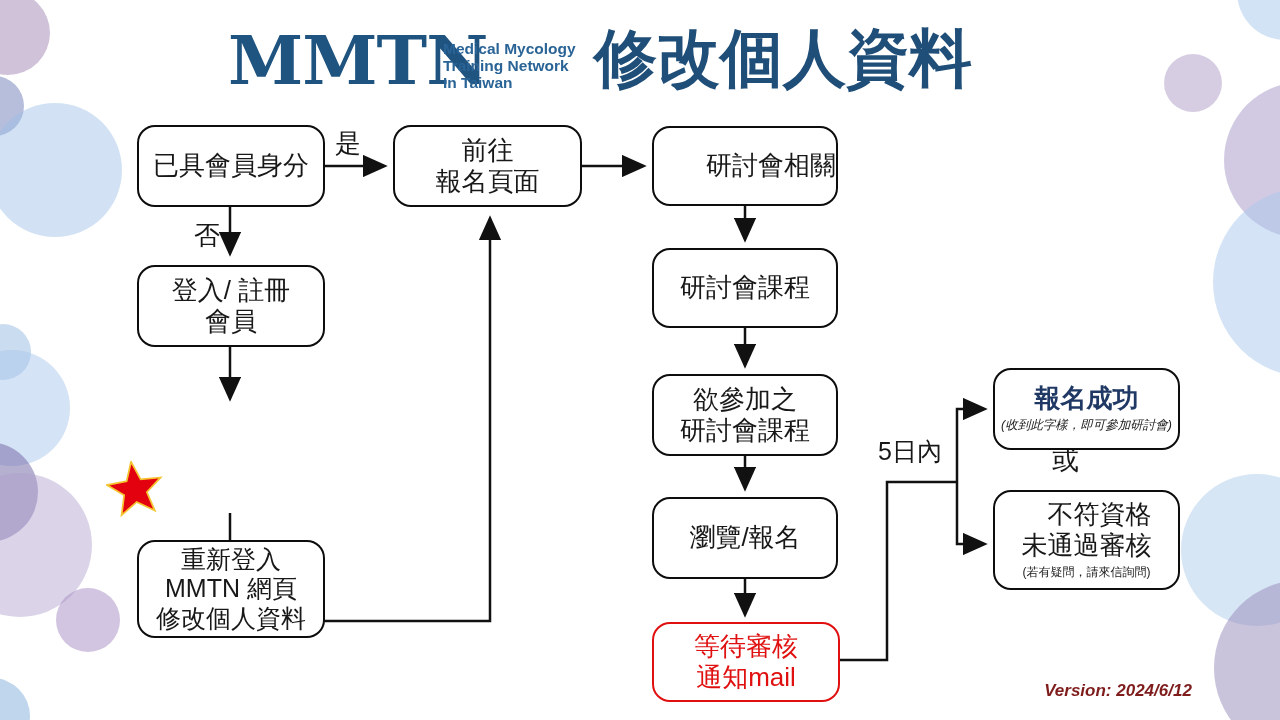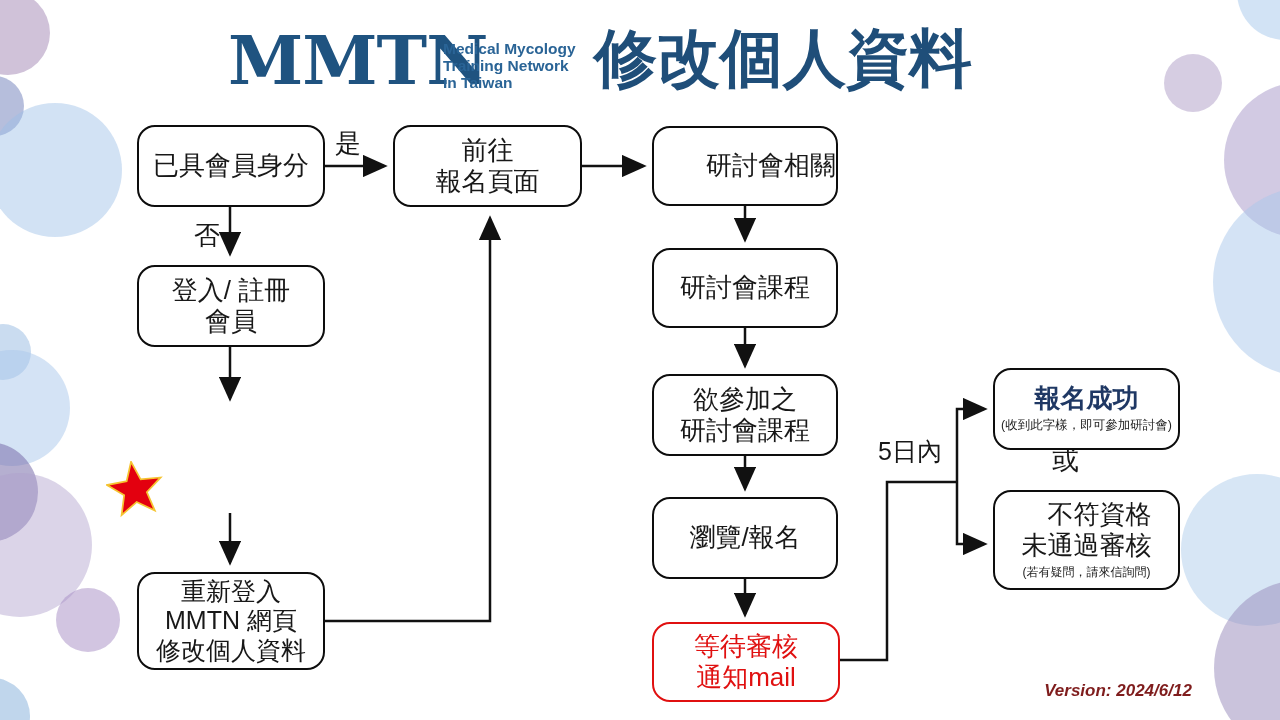--- a/index.html
+++ b/index.html
@@ -29,21 +29,21 @@
     border:2.5px solid #0d0d0d;border-radius:18px;
     display:flex;flex-direction:column;align-items:center;justify-content:center;
     text-align:center;
   }
   .node-text{white-space:pre-line;font-size:26px;line-height:1.2;color:#181818;}
   .node-text.small3{font-size:25px;line-height:1.18;}
   .node-note-red{font-size:19px;font-weight:bold;color:#e01010;margin-top:2px;white-space:nowrap;}
   .node--red{border-color:#e01010;}
   .node--red .node-text{color:#e01010;}
   .success-title{font-size:26px;font-weight:bold;color:#1F3864;line-height:1.15;}
-  .success-note{font-size:12.5px;color:#222;margin-top:3px;white-space:nowrap;}
+  .success-note{font-size:12.5px;color:#222;margin-top:3px;white-space:nowrap;font-style:italic;}
   .rejected-note{font-size:12px;color:#222;margin-top:3px;white-space:nowrap;}
   
   .edge-label{position:absolute;font-size:26px;color:#181818;line-height:1;}
   
   .connectors{position:absolute;left:0;top:0;}
   .star{position:absolute;left:106px;top:461px;}
   .version{
     position:absolute;left:1028px;top:681px;width:180px;text-align:center;
     font-size:17px;font-style:italic;font-weight:bold;color:#7f1d1d;
   }
@@ -105,21 +105,21 @@
   <div class="edge-label" style="left:878px;top:439px;font-size:25px;">5日內</div>
   <div class="edge-label" style="left:1052px;top:447px;font-size:27px;">或</div>
 
   <div class="node" style="left:137px;top:125px;width:188px;height:82px;">
     <div class="node-text">已具會員身分</div>
   </div>
   <div class="node" style="left:137px;top:265px;width:188px;height:82px;">
     <div class="node-text">登入/ 註冊
 會員</div>
   </div>
-  <div class="node" style="left:137px;top:572px;width:188px;height:98px;">
+  <div class="node" style="left:137px;top:540px;width:188px;height:98px;">
     <div class="node-text small3">重新登入
 MMTN 網頁
 修改個人資料</div>
   </div>
 
   <svg class="star" width="58" height="58" viewBox="-29 -29 58 58">
     <polygon points="0,-26 6.47,-8.9 24.73,-8.03 10.46,3.4 15.28,21.03 0,11 -15.28,21.03 -10.46,3.4 -24.73,-8.03 -6.47,-8.9" fill="#E3000F" stroke="#F5C431" stroke-width="3.5" stroke-linejoin="miter" paint-order="stroke" transform="rotate(-8)"></polygon>
   </svg>
 
   <div class="node" style="left:393px;top:125px;width:189px;height:82px;">

